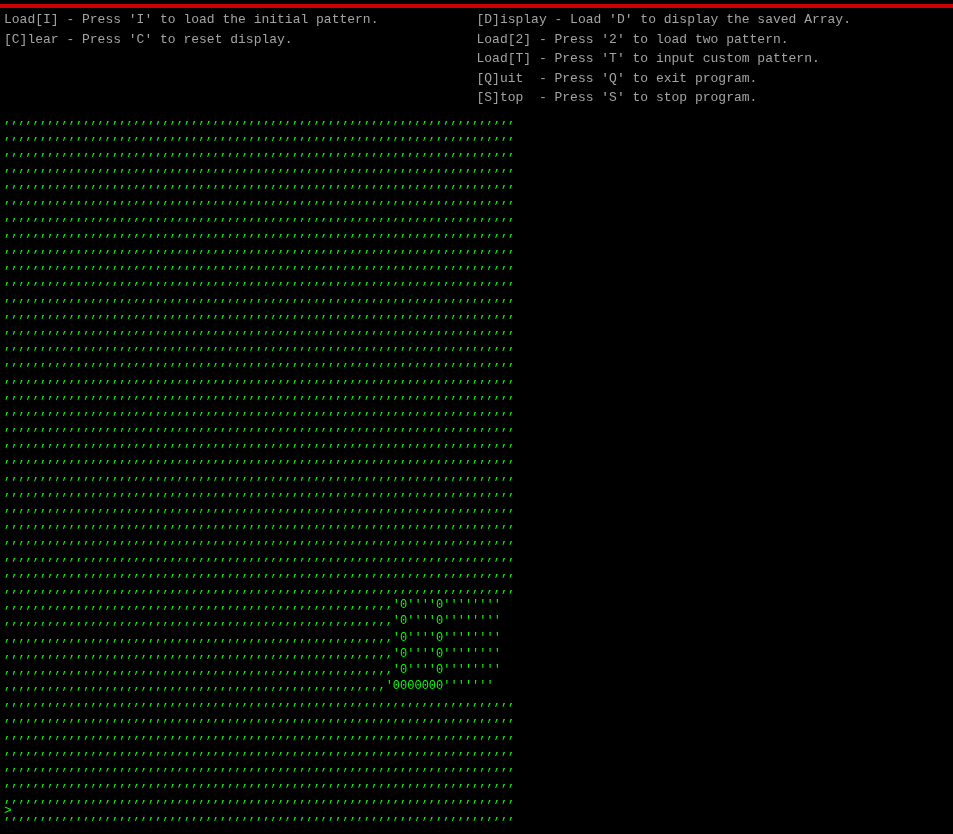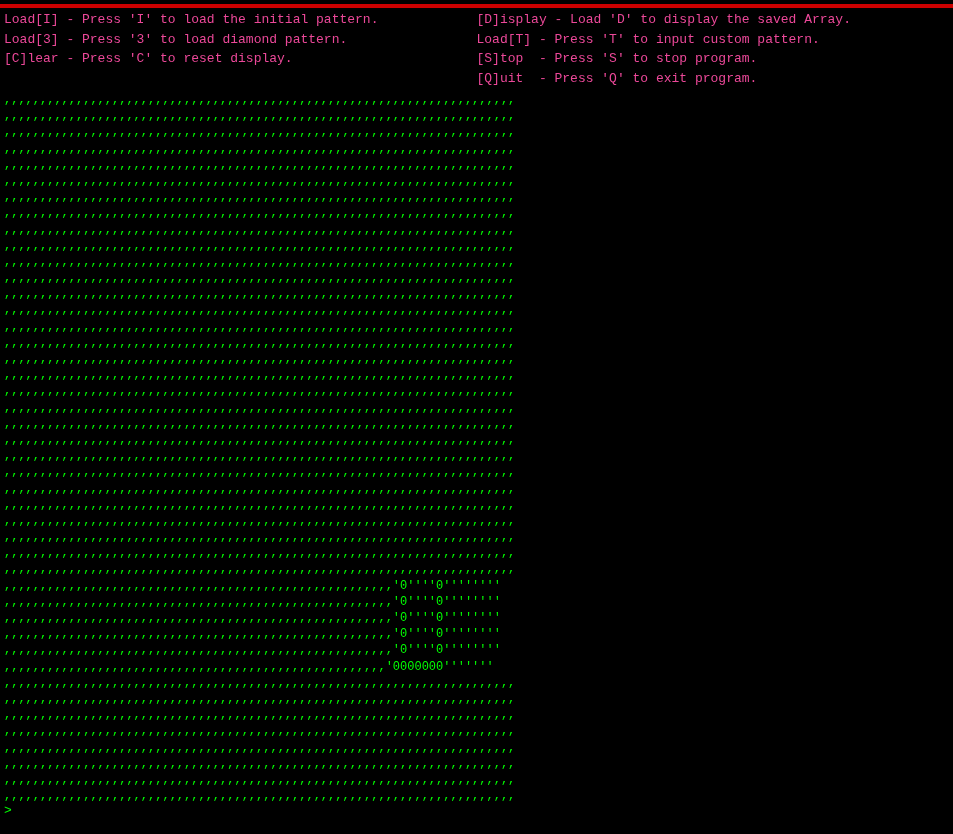--- a/index.html
+++ b/index.html
@@ -41,21 +41,21 @@
 
     .menu-section {
       display: grid;
       grid-template-columns: 1fr 1fr;
       gap: 0;
       margin-bottom: 2px;
     }
 
     .menu-line {
       font-size: 13px;
-      color: #ec4899;
+      color: #a3a3a3;
       white-space: pre;
       line-height: 1.5;
     }
 
     .display-area {
       margin-top: 4px;
       white-space: pre;
       font-size: 12px;
       line-height: 1.35;
       color: #00ff00;
@@ -71,28 +71,28 @@
   </style>
 </head>
 <body>
 
 <div id="terminal">
   <div id="header-bar"></div>
   <div id="content">
     <div class="menu-section">
       <div>
         <div class="menu-line">Load[I] - Press 'I' to load the initial pattern.</div>
-        <div class="menu-line">Load[3] - Press '3' to load diamond pattern.</div>
         <div class="menu-line">[C]lear - Press 'C' to reset display.</div>
       </div>
       <div>
         <div class="menu-line">[D]isplay - Load 'D' to display the saved Array.</div>
+        <div class="menu-line">Load[2] - Press '2' to load two pattern.</div>
         <div class="menu-line">Load[T] - Press 'T' to input custom pattern.</div>
+        <div class="menu-line">[Q]uit  - Press 'Q' to exit program.</div>
         <div class="menu-line">[S]top  - Press 'S' to stop program.</div>
-        <div class="menu-line">[Q]uit  - Press 'Q' to exit program.</div>
       </div>
     </div>
 
     <div class="display-area" id="display-area">,,,,,,,,,,,,,,,,,,,,,,,,,,,,,,,,,,,,,,,,,,,,,,,,,,,,,,,,,,,,,,,,,,,,,,,
 ,,,,,,,,,,,,,,,,,,,,,,,,,,,,,,,,,,,,,,,,,,,,,,,,,,,,,,,,,,,,,,,,,,,,,,,
 ,,,,,,,,,,,,,,,,,,,,,,,,,,,,,,,,,,,,,,,,,,,,,,,,,,,,,,,,,,,,,,,,,,,,,,,
 ,,,,,,,,,,,,,,,,,,,,,,,,,,,,,,,,,,,,,,,,,,,,,,,,,,,,,,,,,,,,,,,,,,,,,,,
 ,,,,,,,,,,,,,,,,,,,,,,,,,,,,,,,,,,,,,,,,,,,,,,,,,,,,,,,,,,,,,,,,,,,,,,,
 ,,,,,,,,,,,,,,,,,,,,,,,,,,,,,,,,,,,,,,,,,,,,,,,,,,,,,,,,,,,,,,,,,,,,,,,
 ,,,,,,,,,,,,,,,,,,,,,,,,,,,,,,,,,,,,,,,,,,,,,,,,,,,,,,,,,,,,,,,,,,,,,,,

